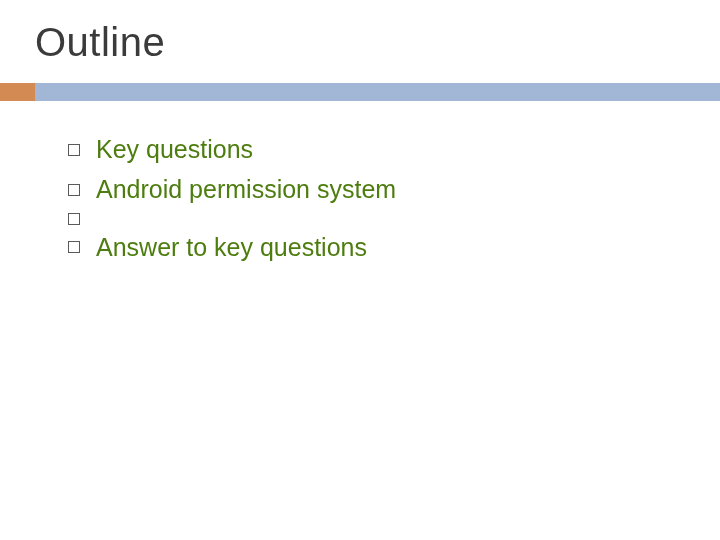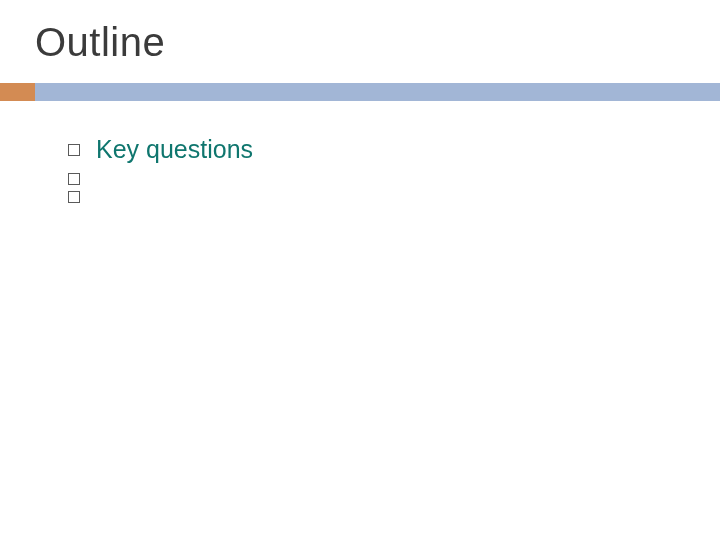--- a/index.html
+++ b/index.html
@@ -50,38 +50,43 @@
     .bullet-marker {
       display: inline-block;
       width: 12px;
       height: 12px;
       border: 1.5px solid #5a5a5a;
       margin-right: 16px;
       flex-shrink: 0;
     }
     .bullet-text {
       font-size: 25px;
-      color: #0f766e;
+      color: #4d7c0f;
       line-height: 1.35;
     }
   </style>
 </head>
 <body>
 
 <h1 class="slide-title">Outline</h1>
 
 <div class="divider-bar">
   <div class="divider-accent"></div>
   <div class="divider-main"></div>
 </div>
 
 <div class="bullet-list">
   <div class="bullet-item">
     <span class="bullet-marker"></span>
     <span class="bullet-text">Key questions</span>
   </div>
   <div class="bullet-item">
     <span class="bullet-marker"></span>
+    <span class="bullet-text">Android permission system</span>
   </div>
   <div class="bullet-item">
     <span class="bullet-marker"></span>
   </div>
+  <div class="bullet-item">
+    <span class="bullet-marker"></span>
+    <span class="bullet-text">Answer to key questions</span>
+  </div>
 </div>
 
 </body></html>

